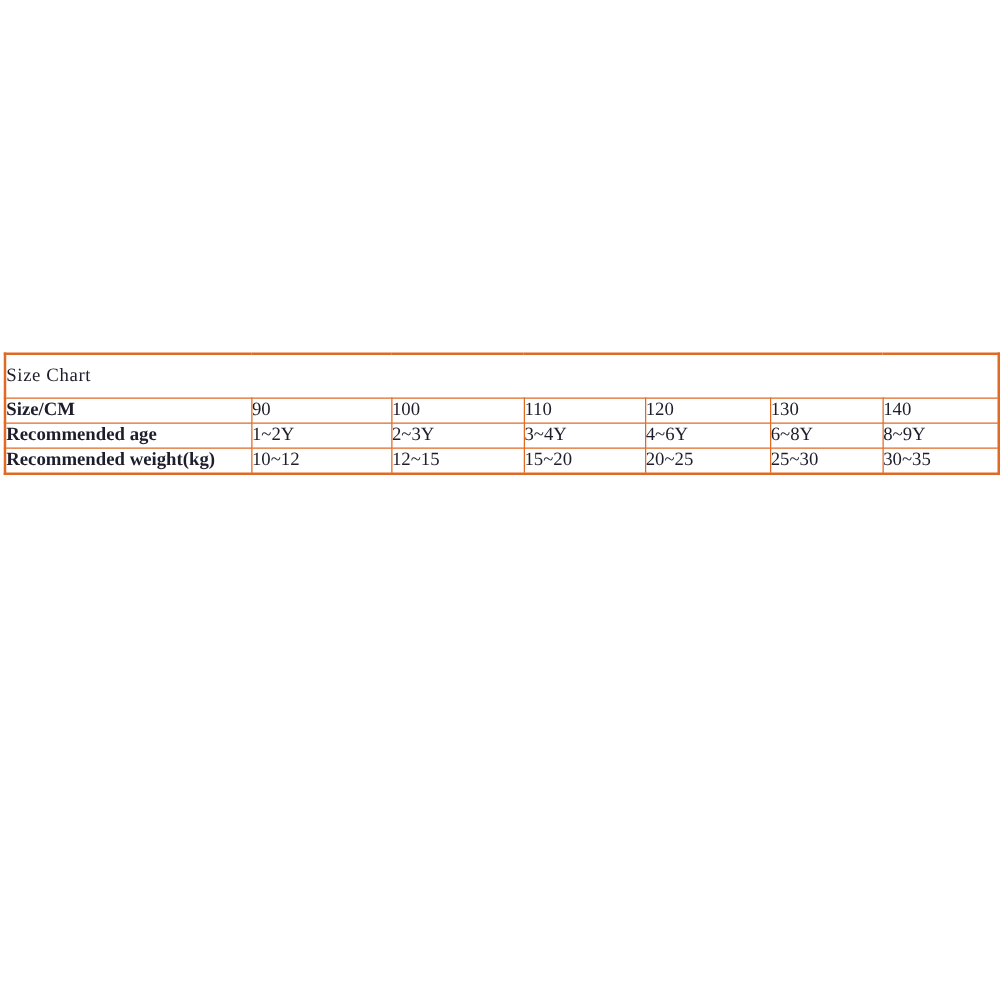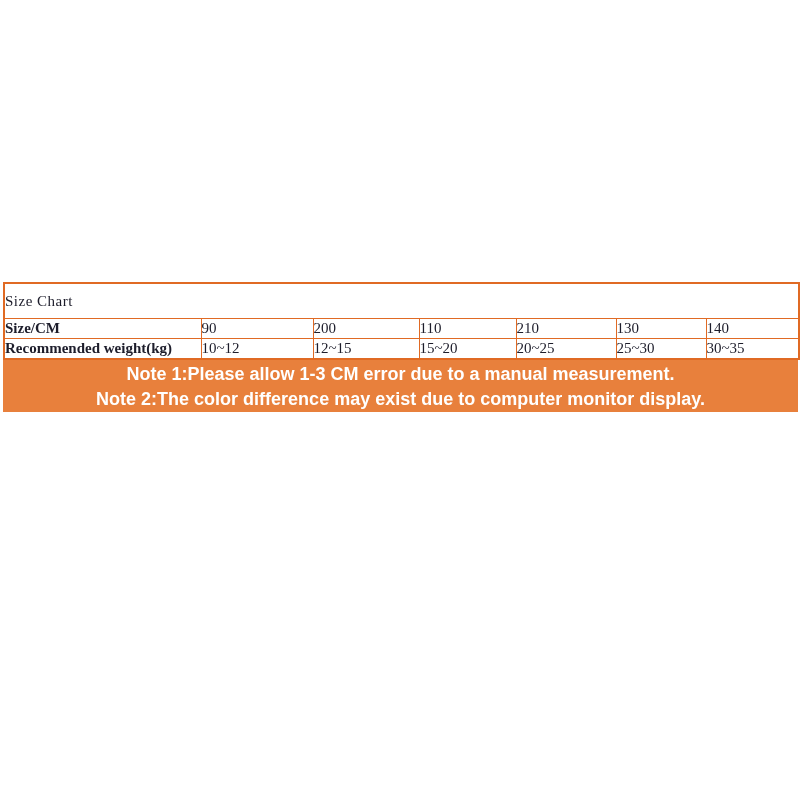--- a/index.html
+++ b/index.html
@@ -56,35 +56,40 @@
         <col class="c5">
         <col class="c6">
     </colgroup>
     <tbody>
       <tr>
         <td class="title-cell" colspan="7">Size Chart</td>
       </tr>
       <tr class="data-row">
         <td class="row-label">Size/CM</td>
         <td>90</td>
-        <td>200</td>
+        <td>100</td>
         <td>110</td>
-        <td>210</td>
+        <td>120</td>
         <td>130</td>
         <td>140</td>
+      </tr>
+      <tr class="data-row">
+        <td class="row-label">Recommended age</td>
+        <td>1~2Y</td>
+        <td>2~3Y</td>
+        <td>3~4Y</td>
+        <td>4~6Y</td>
+        <td>6~8Y</td>
+        <td>8~9Y</td>
       </tr>
       <tr class="data-row">
         <td class="row-label">Recommended weight(kg)</td>
         <td>10~12</td>
         <td>12~15</td>
         <td>15~20</td>
         <td>20~25</td>
         <td>25~30</td>
         <td>30~35</td>
       </tr>
     </tbody>
   </table>
 
-  <div class="notes-banner">
-    <div class="note-line">Note 1:Please allow 1-3 CM error due to a manual measurement.</div>
-    <div class="note-line">Note 2:The color difference may exist due to computer monitor display.</div>
-  </div>
 </div>
 
 </body></html>

